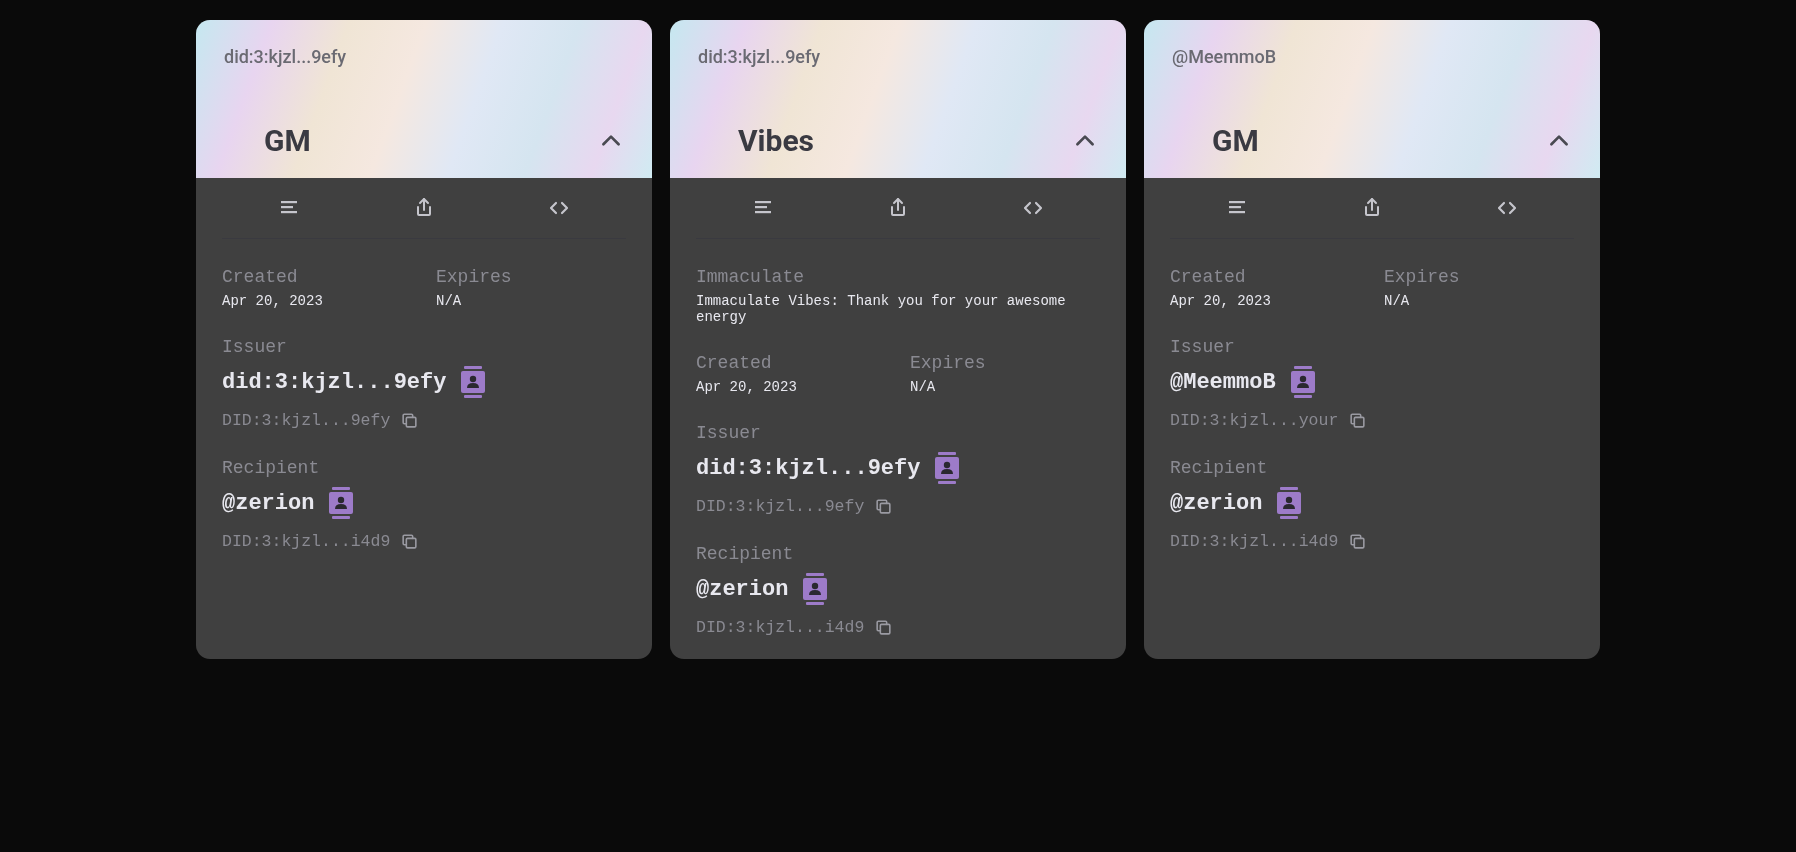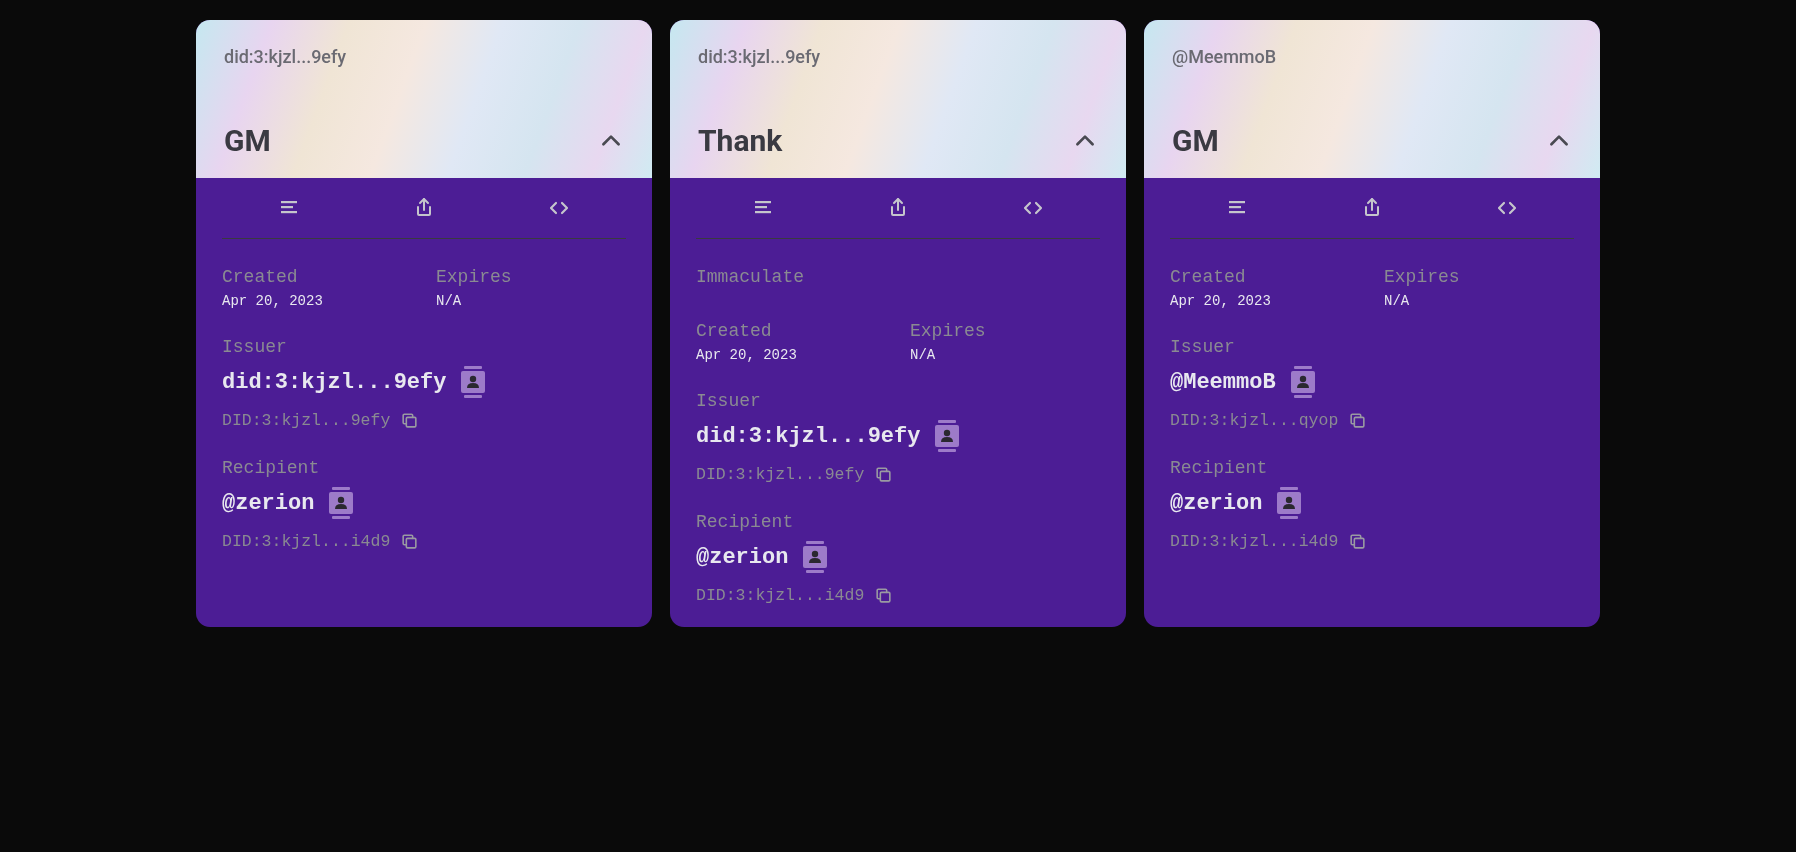--- a/index.html
+++ b/index.html
@@ -10,21 +10,21 @@
   padding: 20px 0;
 }
 .cards-container {
   display: flex;
   gap: 18px;
   justify-content: center;
   padding: 0 16px;
 }
 .card {
   width: 456px;
-  background: #4c1d95;
+  background: #404040;
   border-radius: 14px;
   overflow: hidden;
   display: flex;
   flex-direction: column;
 }
 .card-header {
   height: 158px;
   background: linear-gradient(110deg,
     #c5e8f0 0%, #e8d5f0 15%, #f0e5d5 30%, #f5e8e0 45%,
     #e0e8f5 60%, #d5e5f0 75%, #e8d8f0 88%, #d0ebf2 100%);
@@ -33,21 +33,21 @@
   flex-direction: column;
   justify-content: space-between;
   position: relative;
 }
 .header-top { color: #6a6a72; font-size: 18px; font-weight: 500; }
 .header-bottom {
   display: flex;
   justify-content: space-between;
   align-items: center;
 }
-.header-title { color: #3a3a42; font-size: 30px; font-weight: 700; }
+.header-title { color: #3a3a42; font-size: 30px; font-weight: 700; margin-left: 40px; }
 .chevron { width: 26px; height: 26px; color: #4a4a52; }
 .tabs {
   display: flex;
   justify-content: space-around;
   padding: 18px 0;
   border-bottom: 1px solid #3a3a40;
   margin: 0 26px;
 }
 .tab-icon { width: 24px; height: 24px; color: #c5c5cc; cursor: pointer; }
 .card-body { padding: 28px 26px 22px; display: flex; flex-direction: column; gap: 28px; flex: 1; font-family: Liberation Mono, monospace; }
@@ -156,21 +156,21 @@
               <path d="M16 8V5.5A1.5 1.5 0 0014.5 4h-9A1.5 1.5 0 004 5.5v9A1.5 1.5 0 005.5 16H8"></path>
             </svg>
       </div>
     </div>
     </div>
   </div>
     <div class="card">
     <div class="card-header">
       <div class="header-top">did:3:kjzl...9efy</div>
       <div class="header-bottom">
-        <div class="header-title">Thank</div>
+        <div class="header-title">Vibes</div>
         <svg class="chevron" viewBox="0 0 24 24" fill="none" stroke="currentColor" stroke-width="2.5" stroke-linecap="round" stroke-linejoin="round">
             <polyline points="5 15 12 8 19 15"></polyline>
           </svg>
       </div>
     </div>
     <div class="tabs">
       <svg class="tab-icon" viewBox="0 0 24 24" fill="currentColor">
           <rect x="4" y="5" width="16" height="2.2"></rect>
           <rect x="4" y="10" width="12" height="2.2"></rect>
           <rect x="4" y="15" width="16" height="2.2"></rect>
@@ -181,20 +181,21 @@
           <path d="M6 11v7a1 1 0 001 1h10a1 1 0 001-1v-7"></path>
         </svg>
         <svg class="tab-icon" viewBox="0 0 24 24" fill="none" stroke="currentColor" stroke-width="2.2" stroke-linecap="round" stroke-linejoin="round">
           <polyline points="9 7 4 12 9 17"></polyline>
           <polyline points="15 7 20 12 15 17"></polyline>
         </svg>
     </div>
     <div class="card-body">
       <div class="field-full">
       <div class="label">Immaculate</div>
+      <div class="value">Immaculate Vibes: Thank you for your awesome energy</div>
     </div>
         <div class="row">
       <div class="field">
         <div class="label">Created</div>
         <div class="value">Apr 20, 2023</div>
       </div>
       <div class="field">
         <div class="label">Expires</div>
         <div class="value">N/A</div>
       </div>
@@ -290,21 +291,21 @@
               <svg viewBox="0 0 30 38">
                 <rect x="6" y="3" width="18" height="3" rx="1" fill="#9d7bc9"></rect>
                 <rect x="3" y="8" width="24" height="22" rx="2" fill="#9d7bc9"></rect>
                 <circle cx="15" cy="16" r="3.2" fill="#2a2830"></circle>
                 <path d="M9 25 q0-5 6-5 t6 5 Z" fill="#2a2830"></path>
                 <rect x="6" y="32" width="18" height="3" rx="1" fill="#9d7bc9"></rect>
               </svg>
             </span>
       </div>
       <div class="did-row">
-        <span>DID:3:kjzl...qyop</span>
+        <span>DID:3:kjzl...your</span>
         <svg class="copy-icon" viewBox="0 0 24 24" fill="none" stroke="currentColor" stroke-width="2" stroke-linecap="round" stroke-linejoin="round">
               <rect x="8" y="8" width="12" height="12" rx="1.5"></rect>
               <path d="M16 8V5.5A1.5 1.5 0 0014.5 4h-9A1.5 1.5 0 004 5.5v9A1.5 1.5 0 005.5 16H8"></path>
             </svg>
       </div>
     </div>
         <div class="field-full">
       <div class="label">Recipient</div>
       <div class="identity-value">
         <span>@zerion</span>

